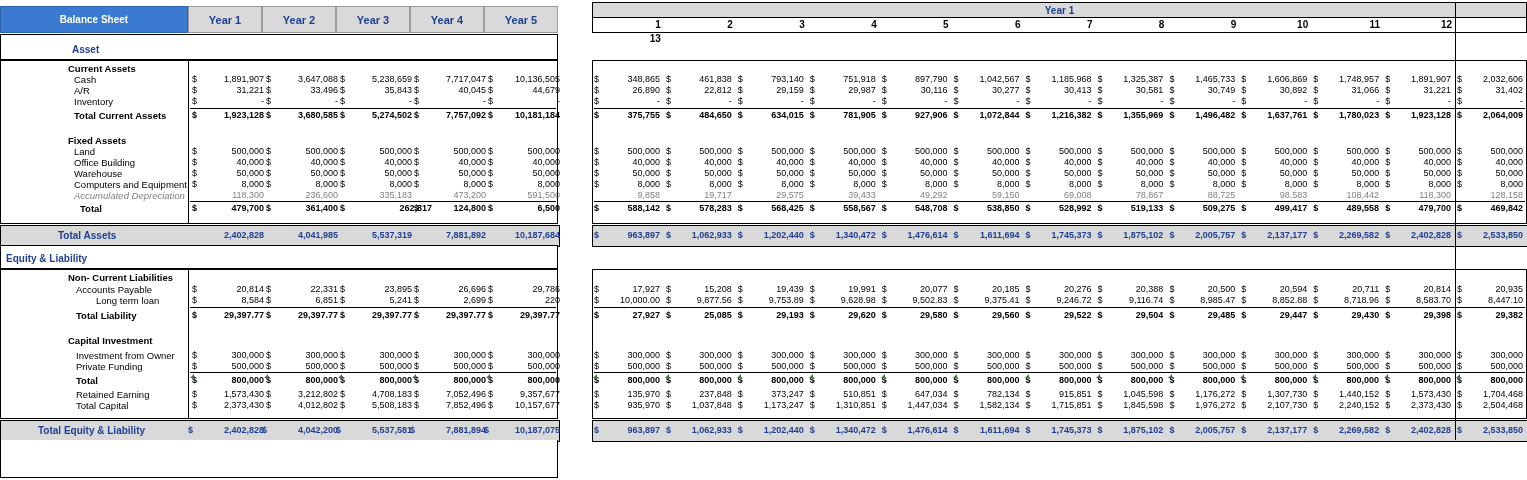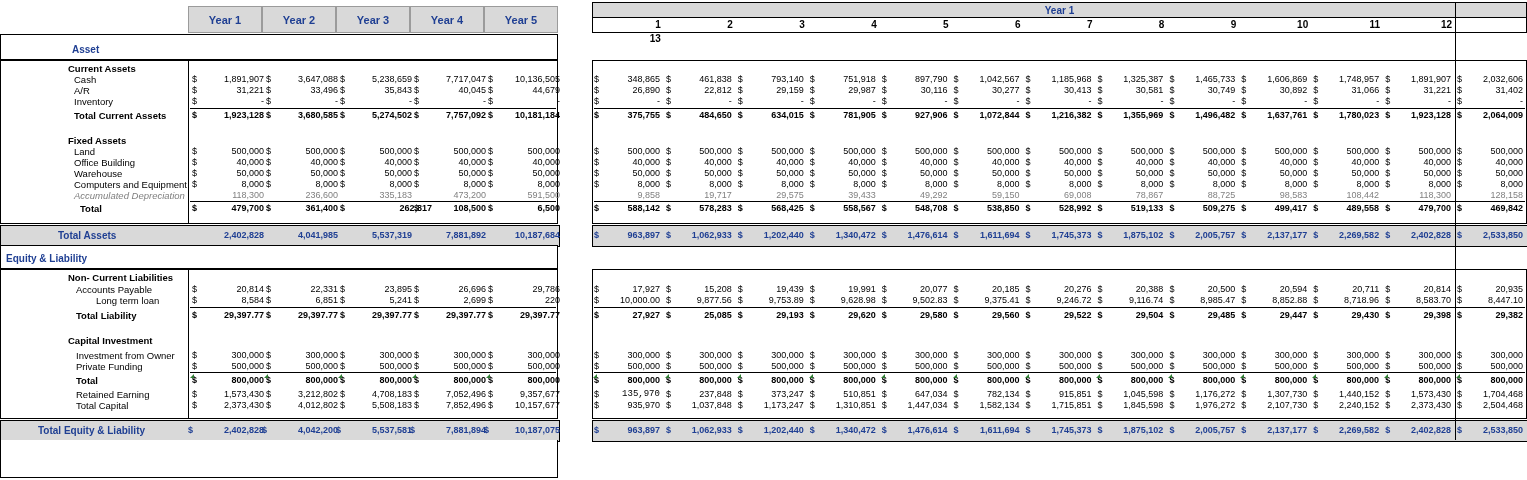--- a/index.html
+++ b/index.html
@@ -49,20 +49,21 @@
         border-bottom:4px solid #2e7d32;}
 </style>
 </head>
 <body>
 
 <div id="page">
 
   <div id="left">
 
     <div id="leftHeadRow">
+      <div class="hdrBS">Balance Sheet</div>
       <div class="yrTab" style="left:188px;width:74px;">Year 1</div>
       <div class="yrTab" style="left:262px;width:74px;">Year 2</div>
       <div class="yrTab" style="left:336px;width:74px;">Year 3</div>
       <div class="yrTab" style="left:410px;width:74px;">Year 4</div>
       <div class="yrTab" style="left:484px;width:74px;">Year 5</div>
     </div>
 
     <div class="lbox" style="left:0px;top:34px;width:558px;height:26px;"></div>
     <div class="row b blue" style="left:72px;top:44px;font-size:10px;">Asset</div>
 
@@ -168,21 +169,21 @@
         <div class="cellnum  gray small" style="left: 422px; top: 190px; width: 64px;">473,200</div>
         <div class="cellnum  gray small" style="left: 496px; top: 190px; width: 64px;">591,500</div>
         <div class="row lbl b" style="left: 80px; top: 203px;">Total</div>
         <div class="celldol b" style="left: 192px; top: 203px;">$</div>
         <div class="cellnum b" style="left: 200px; top: 203px; width: 64px;">479,700</div>
         <div class="celldol b" style="left: 266px; top: 203px;">$</div>
         <div class="cellnum b" style="left: 274px; top: 203px; width: 64px;">361,400</div>
         <div class="celldol b" style="left: 340px; top: 203px;">$</div>
         <div class="cellnum b" style="left: 368px; top: 203px; width: 64px;">262,817</div>
         <div class="celldol b" style="left: 414px; top: 203px;">$</div>
-        <div class="cellnum b" style="left: 422px; top: 203px; width: 64px;">108,500</div>
+        <div class="cellnum b" style="left: 422px; top: 203px; width: 64px;">124,800</div>
         <div class="celldol b" style="left: 488px; top: 203px;">$</div>
         <div class="cellnum b" style="left: 496px; top: 203px; width: 64px;">6,500</div>
         <div class="sep" style="left: 190px; top: 201px; width: 366px;"></div>
         <div class="sep" style="left: 190px; top: 108px; width: 366px;"></div>
       </div>
 
     <div class="totalsBand" style="left:0px;top:225px;width:558px;height:20px;border-left:1px solid #000;border-right:1px solid #000;"></div>
     <div class="bandLabel" style="left:58px;top:230px;">Total Assets</div>
     <div id="leftTotalAssets">
         <div class="cellnum b blue" style="left: 196px; top: 230px; width: 68px;">2,402,828</div>
@@ -773,21 +774,21 @@
         <div class="cellnum b" style="left: 585.385px; top: 375px; width: 57.9231px;">800,000</div>
         <div class="celldol b" style="left: 649.308px; top: 375px;">$</div>
         <div class="cellnum b" style="left: 657.308px; top: 375px; width: 57.9231px;">800,000</div>
         <div class="celldol b" style="left: 721.231px; top: 375px;">$</div>
         <div class="cellnum b" style="left: 729.231px; top: 375px; width: 57.9231px;">800,000</div>
         <div class="celldol b" style="left: 793.154px; top: 375px;">$</div>
         <div class="cellnum b" style="left: 801.154px; top: 375px; width: 57.9231px;">800,000</div>
         <div class="celldol b" style="left: 865.077px; top: 375px;">$</div>
         <div class="cellnum b" style="left: 873.077px; top: 375px; width: 57.9231px;">800,000</div>
         <div class="celldol" style="left: 2px; top: 389px;">$</div>
-        <div class="cellnum " style="left: 10px; top: 389px; width: 57.9231px; font-family: Liberation Mono, monospace;">135,970</div>
+        <div class="cellnum " style="left: 10px; top: 389px; width: 57.9231px;">135,970</div>
         <div class="celldol" style="left: 73.9231px; top: 389px;">$</div>
         <div class="cellnum " style="left: 81.9231px; top: 389px; width: 57.9231px;">237,848</div>
         <div class="celldol" style="left: 145.846px; top: 389px;">$</div>
         <div class="cellnum " style="left: 153.846px; top: 389px; width: 57.9231px;">373,247</div>
         <div class="celldol" style="left: 217.769px; top: 389px;">$</div>
         <div class="cellnum " style="left: 225.769px; top: 389px; width: 57.9231px;">510,851</div>
         <div class="celldol" style="left: 289.692px; top: 389px;">$</div>
         <div class="cellnum " style="left: 297.692px; top: 389px; width: 57.9231px;">647,034</div>
         <div class="celldol" style="left: 361.615px; top: 389px;">$</div>
         <div class="cellnum " style="left: 369.615px; top: 389px; width: 57.9231px;">782,134</div>

